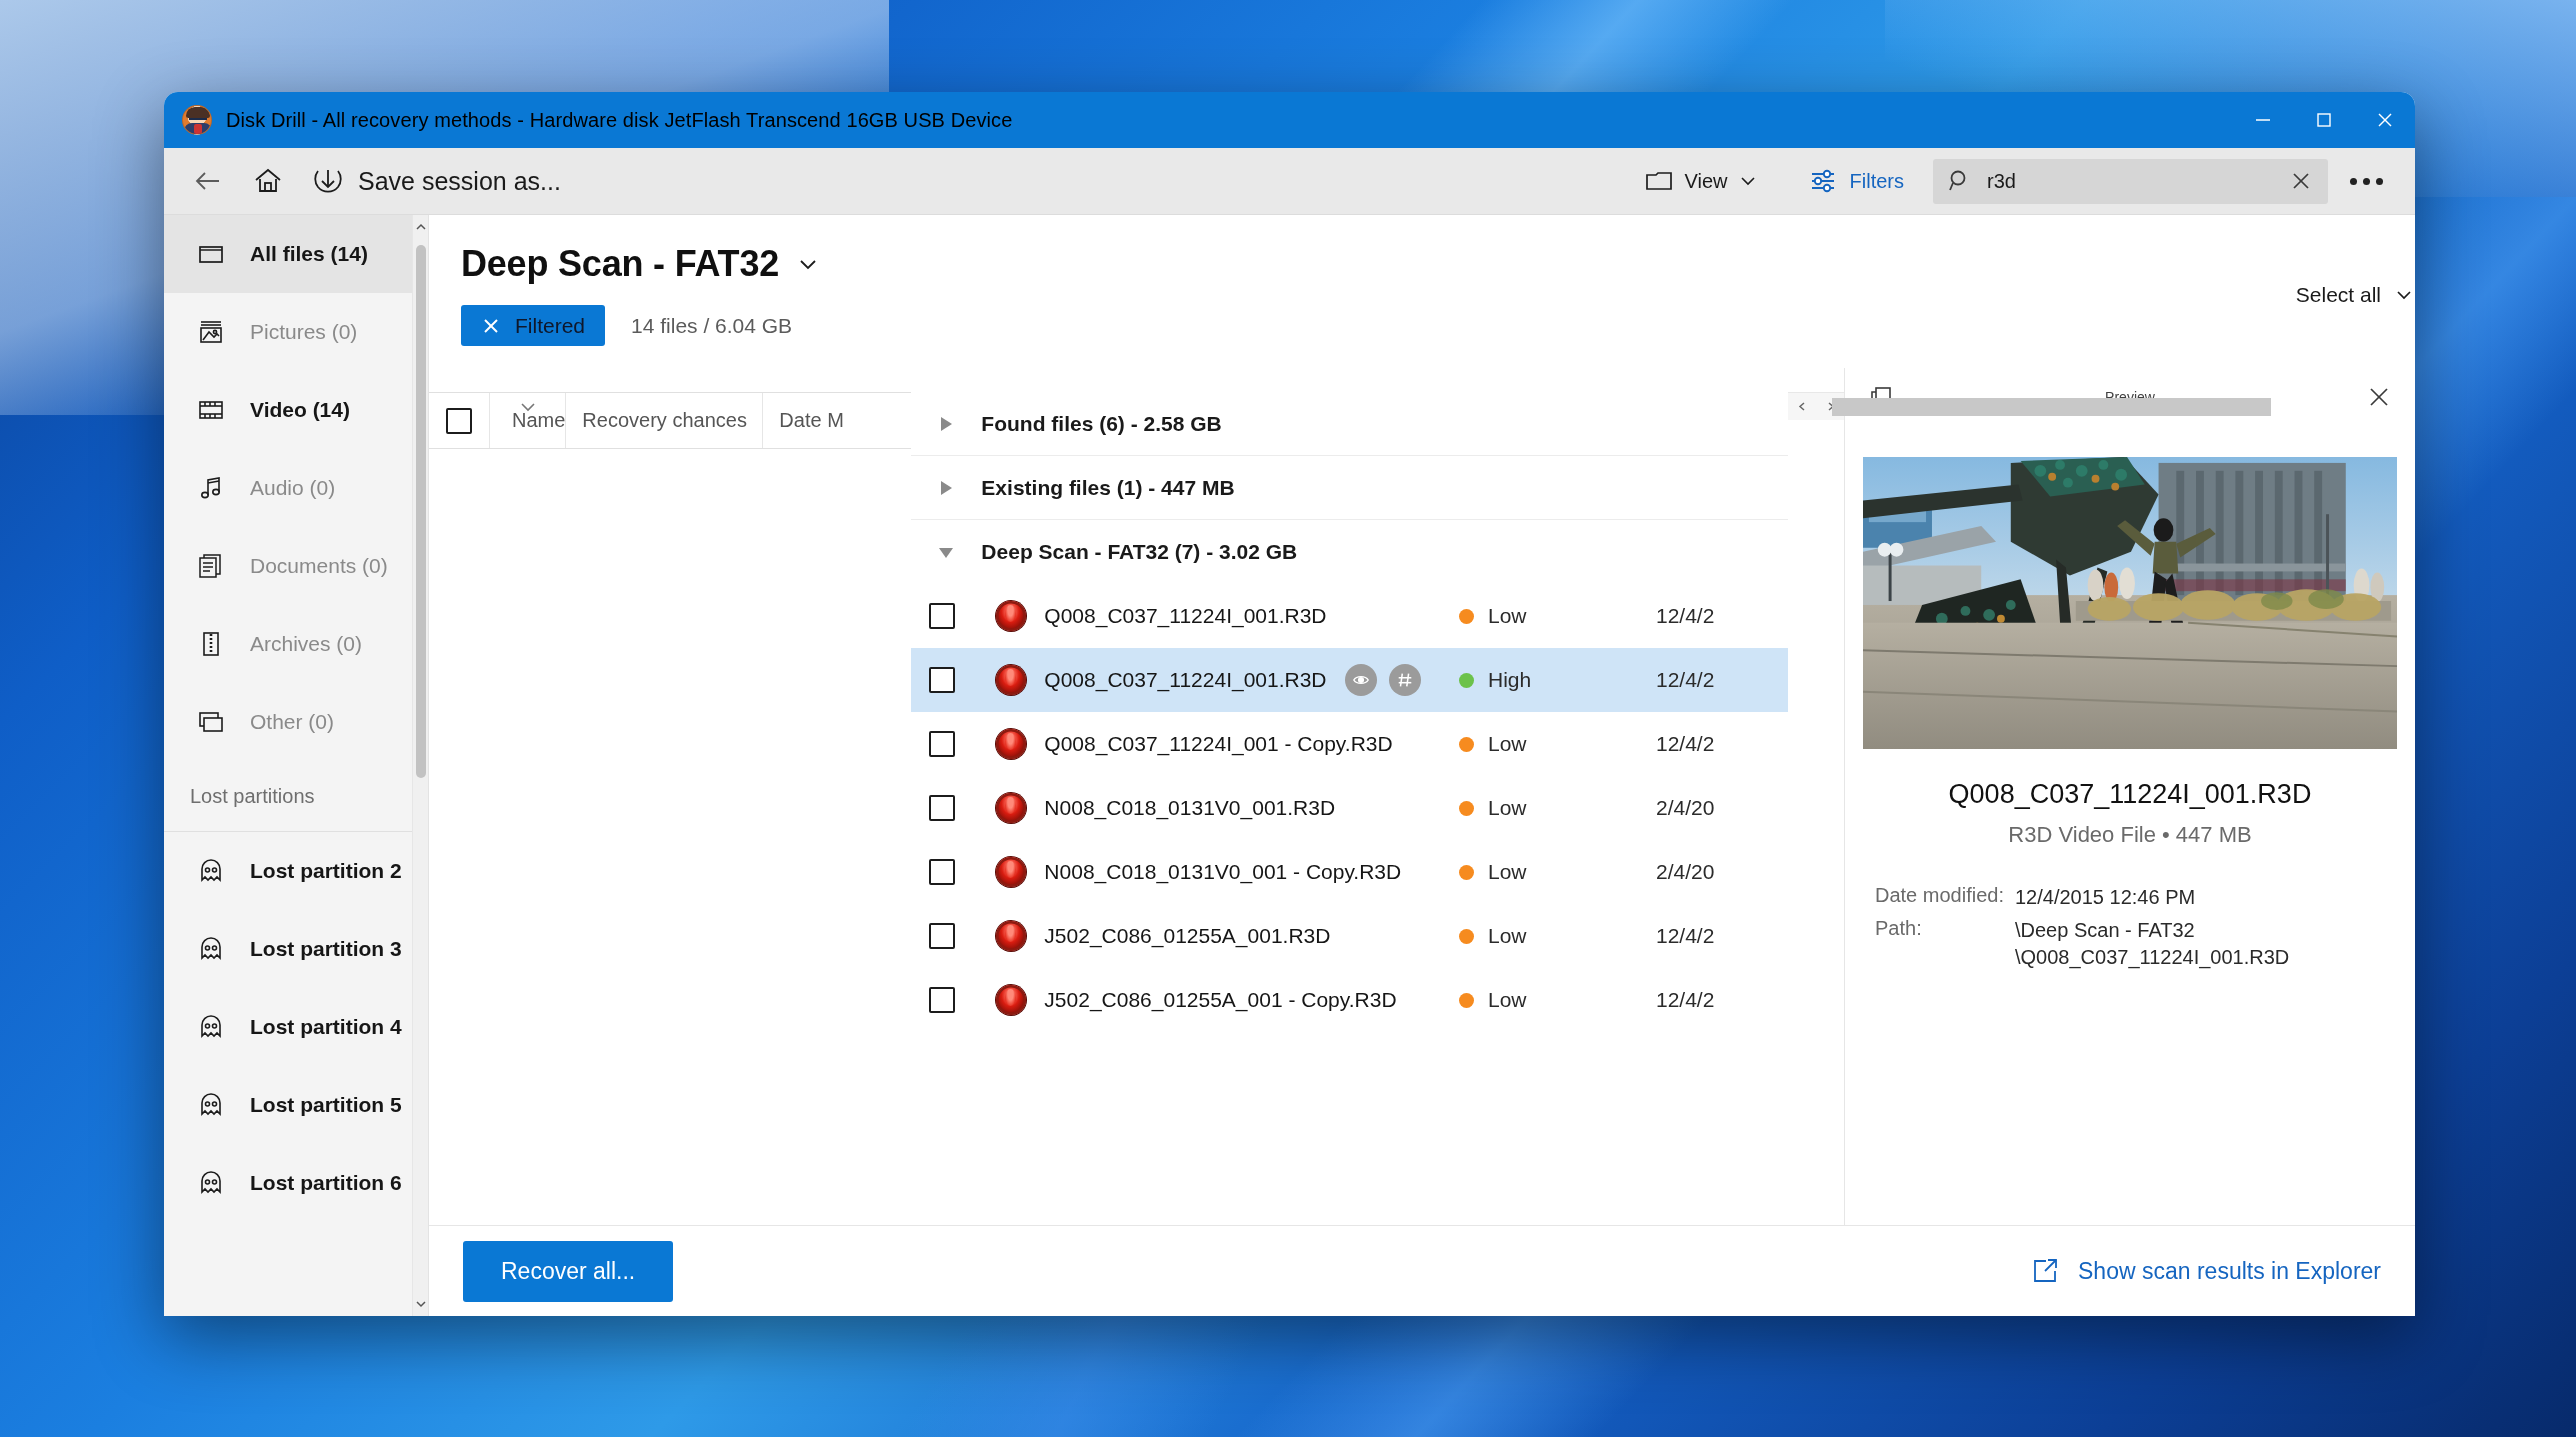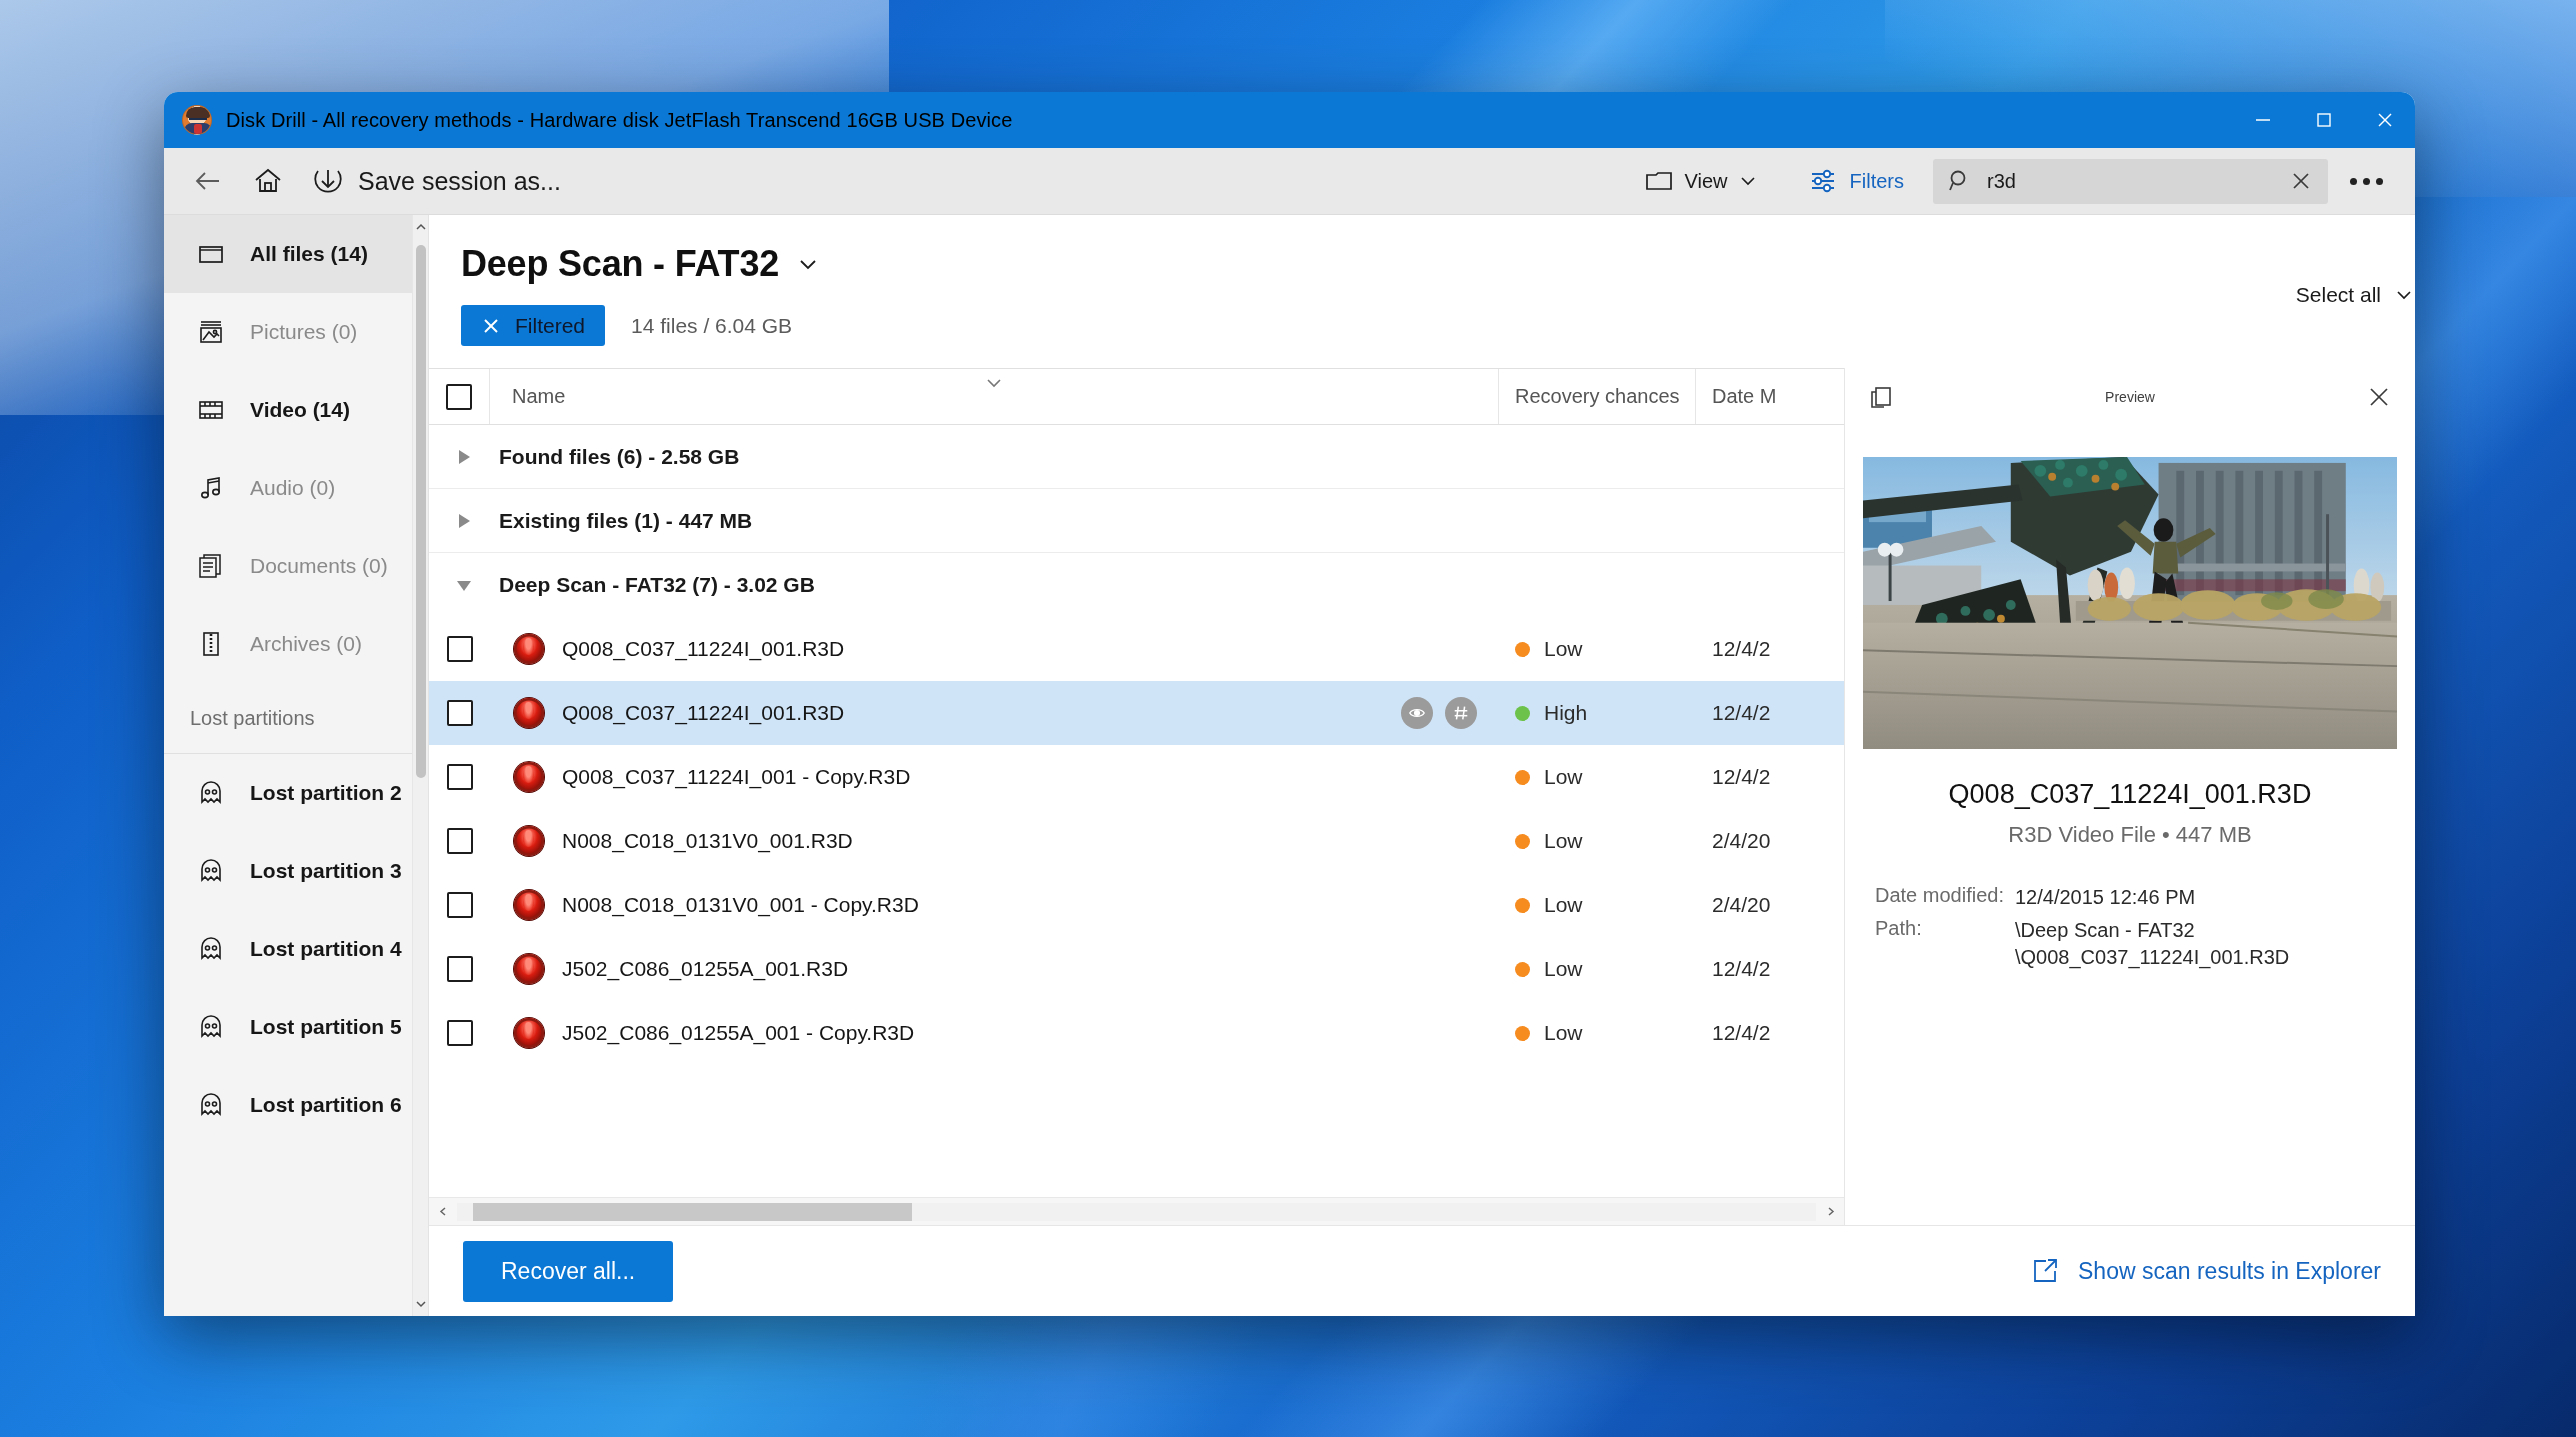--- a/index.html
+++ b/index.html
@@ -148,21 +148,21 @@
   }
   .stats { font-size:21px; color:#5b5b5b; }
   .select-all {
     position:absolute; right:0; display:flex; align-items:center; gap:12px;
     font-size:21px; color:#1a1a1a;
   }
   .head-inner { position:relative; display:flex; align-items:center; padding-right:1224px; }
 
   
   .table-wrap { flex:1; display:flex; min-height:0; margin-top:22px; }
-  .table-col { flex:1; min-width:0; display:flex; flex-direction:column; }
+  .table-col { flex:1; min-width:0; display:flex; flex-direction:row;margin-top:24px; }
   .thead { display:flex; height:57px; border-top:1px solid #e0e0e0; border-bottom:1px solid #e0e0e0; }
   .th {
     display:flex; align-items:center; font-size:20px; color:#555;
     border-right:1px solid #e6e6e6; position:relative;
   }
   .th-check { width:61px; justify-content:center; border-right:1px solid #e6e6e6;}
   .th-name { flex:1; min-width:0; padding-left:22px; }
   .th-name .sortcaret { position:absolute; left:50%; top:6px; transform:translateX(-50%); }
   .th-rec { width:197px; padding-left:16px; }
   .th-date { width:148px; padding-left:16px; border-right:none;text-align:right;}
@@ -442,20 +442,29 @@
         <div class="side-item">
           <span class="side-icon">
             <svg width="30" height="30" viewBox="0 0 30 30" fill="none" stroke="#1c1c1c" stroke-width="1.6">
               <rect x="8" y="4" width="14" height="22"></rect>
               <line x1="15" y1="5" x2="15" y2="25" stroke-dasharray="2 2" stroke-width="2.6"></line>
             </svg>
           </span>
           <span class="lbl">Archives (0)</span>
         </div>
 
+        <div class="side-item">
+          <span class="side-icon">
+            <svg width="30" height="30" viewBox="0 0 30 30" fill="none" stroke="#1c1c1c" stroke-width="1.6">
+              <rect x="4" y="6" width="18" height="13"></rect>
+                <rect x="8" y="11" width="18" height="13" fill="#f4f4f4"></rect>
+            </svg>
+          </span>
+          <span class="lbl">Other (0)</span>
+        </div>
 
         <div class="side-head">Lost partitions</div>
 
         <div class="side-item strong">
           <span class="side-icon">
             <svg width="30" height="30" viewBox="0 0 30 30" fill="none" stroke="#1c1c1c" stroke-width="1.6">
               <path d="M6 24 L6 13 A9 9 0 0 1 24 13 L24 24 L21 21 L18 24 L15 21 L12 24 L9 21 Z"></path>
               <circle cx="11.5" cy="14" r="2"></circle>
                 <circle cx="18.5" cy="14" r="2"></circle>
             </svg>

